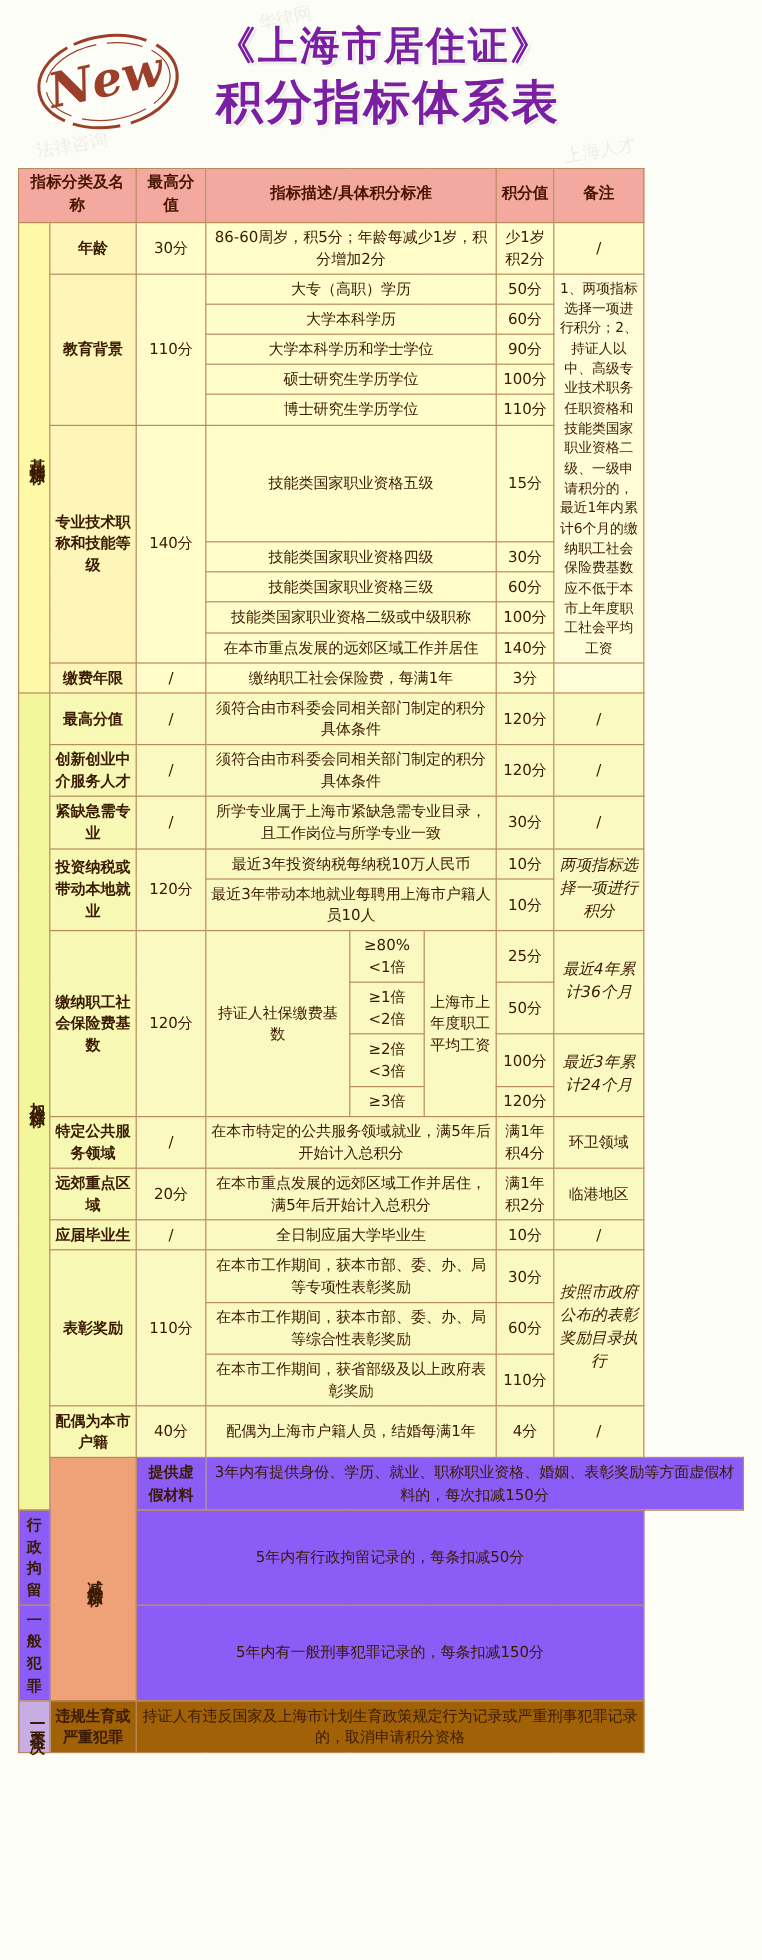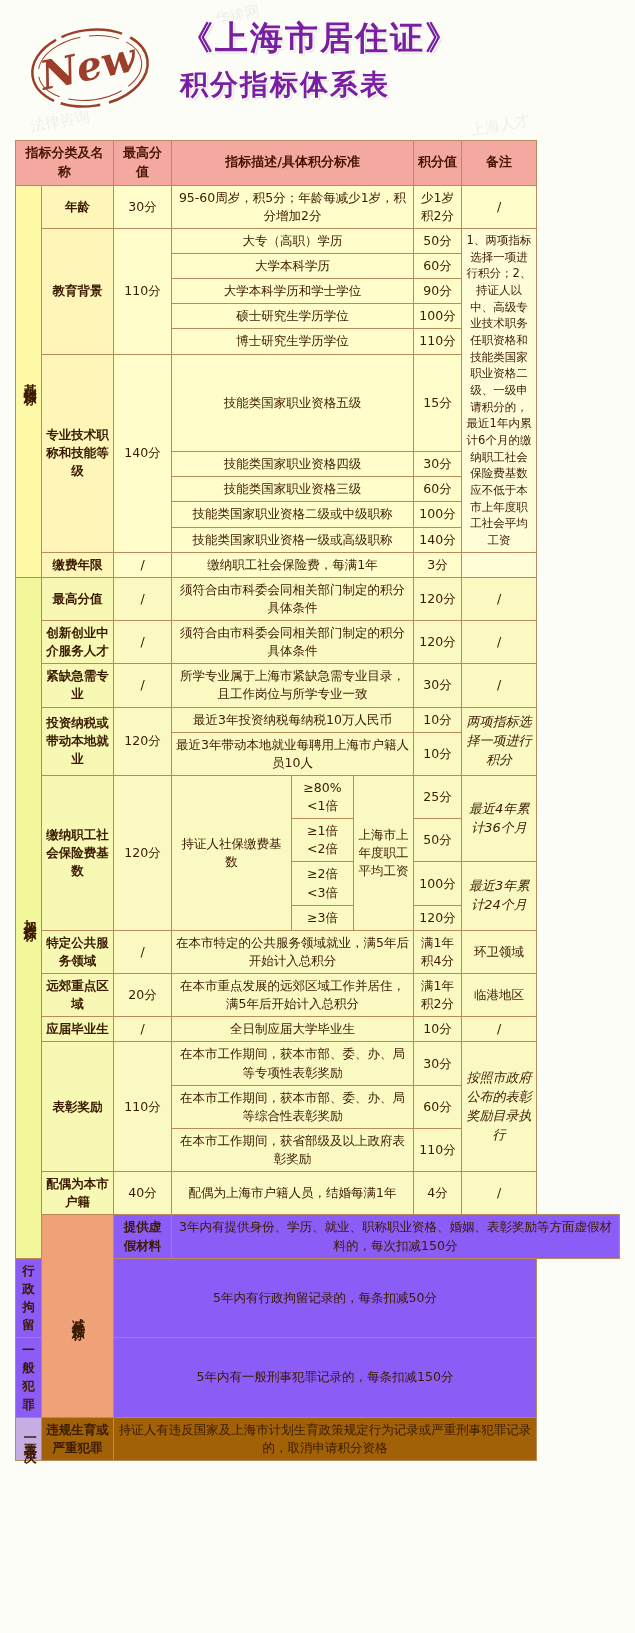--- a/index.html
+++ b/index.html
@@ -21,21 +21,21 @@
     position:absolute;left:180px;top:14px;width:440px;text-align:left;
   }
   .title-line{
     font-family:"DejaVu Serif","Liberation Serif",serif;
     font-weight:bold;
     color:#7a1fa2;
     letter-spacing:2px;
     text-shadow:1px 1px 0 #fff, 2px 2px 2px rgba(0,0,0,.12);
   }
   .title-line.l1{font-size:33px;line-height:48px;}
-  .title-line.l2{font-size:28px;line-height:46px;}
+  .title-line.l2{font-size:39px;line-height:46px;}
 
   
   .wm{
     position:absolute;color:rgba(120,100,80,.10);
     font-family:"DejaVu Serif","Liberation Serif",serif;
     font-size:15px;white-space:nowrap;pointer-events:none;
   }
 
   
   table.grid{
@@ -136,21 +136,21 @@
       <td>积分值</td>
       <td>备注</td>
     </tr>
 
     <tr class="sec-basic">
       <td class="side sec-basic-side" rowspan="12">
         <span class="vert">基础指标</span>
       </td>
       <td class="cat">年龄</td>
       <td>30分</td>
-      <td colspan="3" class="rowtxt">95-60周岁，积5分；年龄每减少1岁，积分增加2分</td>
+      <td colspan="3" class="rowtxt">86-60周岁，积5分；年龄每减少1岁，积分增加2分</td>
       <td>少1岁积2分</td>
       <td>/</td>
     </tr>
 
     <tr class="sec-basic">
       <td class="cat" rowspan="5">教育背景</td>
       <td rowspan="5">110分</td>
       <td colspan="3">大专（高职）学历</td>
       <td>50分</td>
       <td class="note notecell" rowspan="10">1、两项指标选择一项进行积分；2、持证人以中、高级专业技术职务任职资格和技能类国家职业资格二级、一级申请积分的，最近1年内累计6个月的缴纳职工社会保险费基数应不低于本市上年度职工社会平均工资</td>
@@ -184,21 +184,21 @@
     </tr>
     <tr class="sec-basic">
       <td colspan="3">技能类国家职业资格三级</td>
       <td>60分</td>
     </tr>
     <tr class="sec-basic">
       <td colspan="3">技能类国家职业资格二级或中级职称</td>
       <td>100分</td>
     </tr>
     <tr class="sec-basic">
-      <td colspan="3">技能类国家职业资格一级或高级职称</td>
+      <td colspan="3">在本市重点发展的远郊区域工作并居住</td>
       <td>140分</td>
     </tr>
 
     <tr class="sec-basic">
       <td class="cat">缴费年限</td>
       <td>/</td>
       <td colspan="3">缴纳职工社会保险费，每满1年</td>
       <td>3分</td>
       <td class="note"></td>
     </tr>

